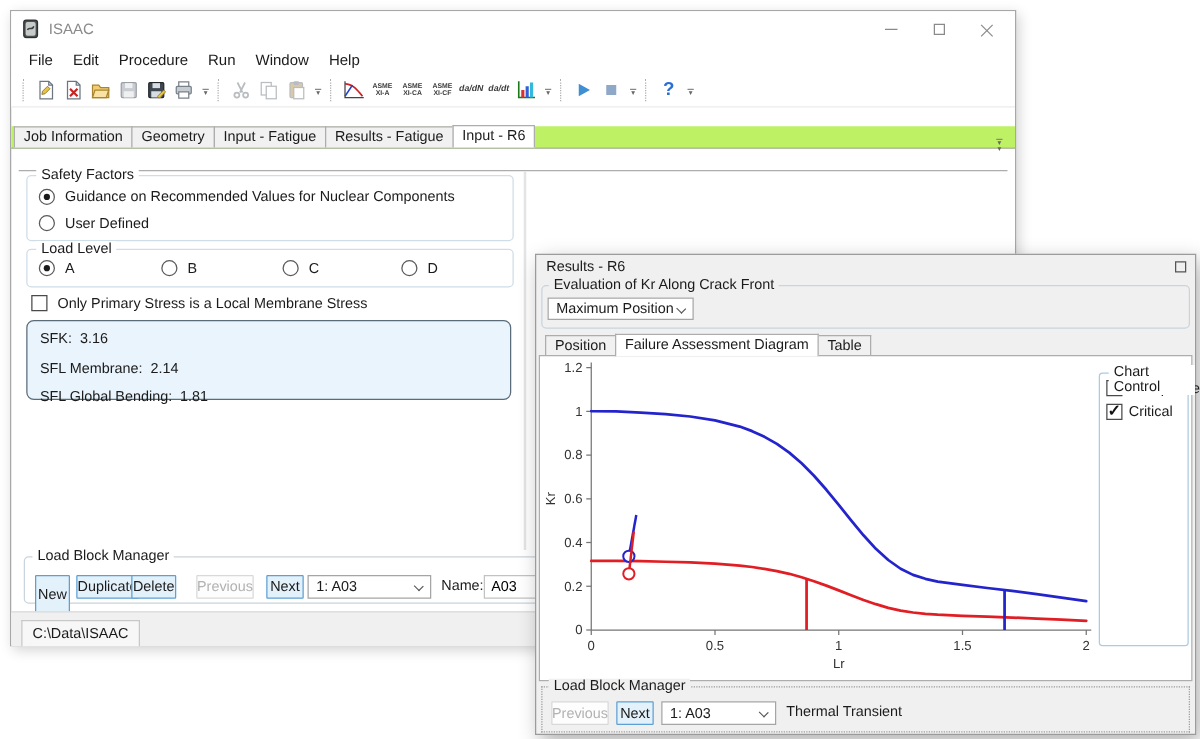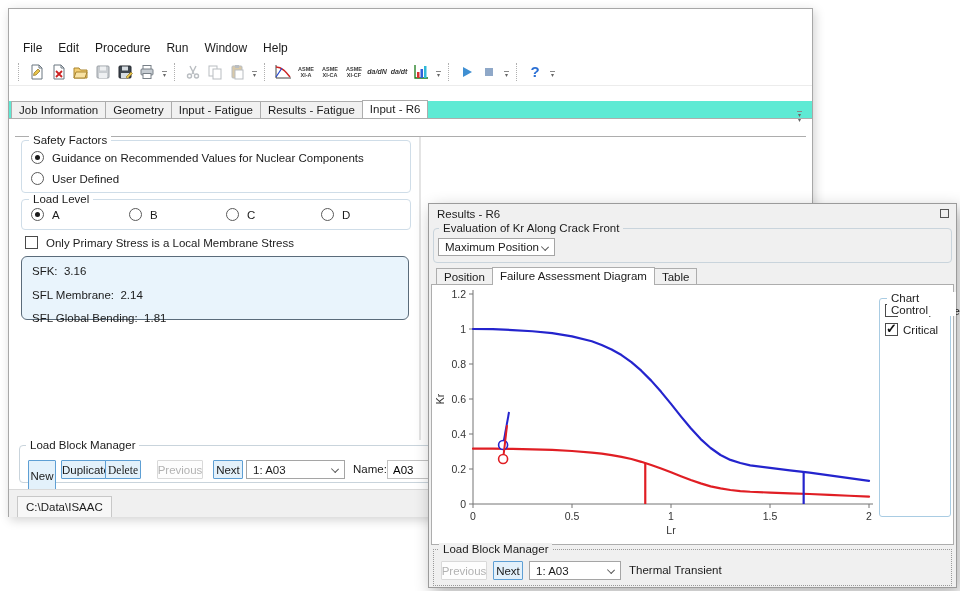--- a/index.html
+++ b/index.html
@@ -30,21 +30,21 @@
   .ovf { display:flex; flex-direction:column; align-items:center; width:9px; margin:0 2px; margin-top:6px; }
   .ovf .bar { width:5px; height:1px; background:#888; margin-bottom:1px; }
   .ovf .v { font-size:6px; color:#666; line-height:5px; }
   .txtico { font-size:5.5px; font-weight:bold; color:#3a3a3a; text-align:center; line-height:6px; width:24px; }
   .fracico { font-size:7px; font-weight:bold; color:#3a3a3a; font-style:italic; }
 
   .docbar { position:absolute; left:0; top:77px; right:0; height:15px; background:#fafafa; display:flex; align-items:center; }
   .docbar .doctitle { margin-left:6px; font-size:11px; }
   .dd-arrow { width:0; height:0; border-left:4px solid transparent; border-right:4px solid transparent; border-top:5px solid #444; }
 
-  .tabrow { position:absolute; left:0; top:92px; right:0; height:18px; background:#5eead4; border-bottom:1px solid #adadad; display:flex; align-items:flex-end; padding-left:2px; }
+  .tabrow { position:absolute; left:0; top:92px; right:0; height:18px; background:#bef264; border-bottom:1px solid #adadad; display:flex; align-items:flex-end; padding-left:2px; }
   .tab { border:1px solid #adadad; border-bottom:none; background:#f1f1f1; padding:2px 7px 2px 7px; font-size:11.5px; margin-right:-1px; height:17px; }
   .tab.active { background:#fff; height:18px; position:relative; z-index:2; }
   .subtabrow { position:absolute; left:0; top:110px; right:0; height:18px; background:#fff; display:flex; align-items:flex-end; padding-left:14px; }
   .subpanel-line { position:absolute; left:6px; top:127px; right:6px; height:1px; background:#adadad; }
 
   .grp { position:absolute; border:1px solid #cfdde8; border-radius:4px; }
   .grp-lbl { position:absolute; background:#fff; padding:0 4px; font-size:11.5px; z-index:2; }
   .radio { width:13px; height:13px; border:1px solid #5a5a5a; border-radius:50%; background:#fff; display:inline-block; position:relative; }
   .radio.sel:after { content:""; position:absolute; left:3px; top:3px; width:5px; height:5px; background:#1a1a1a; border-radius:50%; }
   .cb { width:13px; height:13px; border:1px solid #4a4a4a; background:#fff; display:inline-block; position:relative; }
@@ -74,20 +74,39 @@
   .tick { font-size:10.5px; fill:#333; font-family:"Liberation Sans",sans-serif; }
 
   .cc-grp { position:absolute; left:450px; top:94px; width:72px; height:219px; border:1px solid #a9cce3; border-radius:3px; background:#fff; }
   .dotted-grp { position:absolute; left:4px; top:345px; width:519px; height:37px; border:1px dotted #9a9a9a; background:#f0f0f0; }
 </style>
 </head>
 <body>
 
 <div class="win" id="main-win">
 
+  <div class="titlebar">
+    <svg class="appicon" viewBox="0 0 16 16">
+      <rect x="2" y="1" width="11" height="14" rx="2" fill="#4a4f52" stroke="#2e3234"></rect>
+      <rect x="3.5" y="2.5" width="8" height="11" rx="1.5" fill="#c7ccc9"></rect>
+      <path d="M5 9 C6 6,9 10,10 6" stroke="#3a3f42" fill="none" stroke-width="1.2"></path>
+    </svg>
+    <span class="apptitle">ISAAC</span>
+    <div class="wctrls">
+      <div class="wbtn">
+          <span class="glyph-min"></span>
+        </div>
+      <div class="wbtn">
+          <span class="glyph-max"></span>
+        </div>
+      <div class="wbtn">
+          <span class="glyph-close"></span>
+        </div>
+    </div>
+  </div>
 
   <div class="menubar">
     <span class="menuitem">File</span>
     <span class="menuitem">Edit</span>
     <span class="menuitem">Procedure</span>
     <span class="menuitem">Run</span>
     <span class="menuitem">Window</span>
     <span class="menuitem">Help</span>
   </div>
 
@@ -285,21 +304,21 @@
     <div class="inforow" style="top:55px;">
       <span>SFL Global Bending:</span>&nbsp;
       <span>1.81</span>
     </div>
   </div>
 
   <div class="grp" style="left:10px; top:436px; width:787px; height:38px; border-color:#c9d4dc;"></div>
   <span class="grp-lbl" style="left:17px; top:430px;">Load Block Manager</span>
   <div class="btn abs" style="left:19px; top:451px; width:28px; height:32px;">New</div>
   <div class="btn abs" style="left:52px; top:451px; width:50px; height:19px;">Duplicate</div>
-  <div class="btn abs" style="left:96px; top:451px; width:36px; height:19px;font-family:Liberation Serif, serif;">Delete</div>
+  <div class="btn abs" style="left:96px; top:451px; width:36px; height:19px;">Delete</div>
   <div class="btn disabled abs" style="left:148px; top:451px; width:46px; height:19px;">Previous</div>
   <div class="btn abs" style="left:204px; top:451px; width:30px; height:19px;">Next</div>
   <div class="combo abs" style="left:237px; top:451px; width:99px; height:19px;">
     <span>1: A03</span>
       <span class="chev"></span>
   </div>
   <span class="abs" style="left:344px; top:454px;">Name:</span>
   <input class="input abs" style="left: 378px; top: 451px; width: 68px; height: 19px;" value="A03">
 
   <div class="statusbar">

